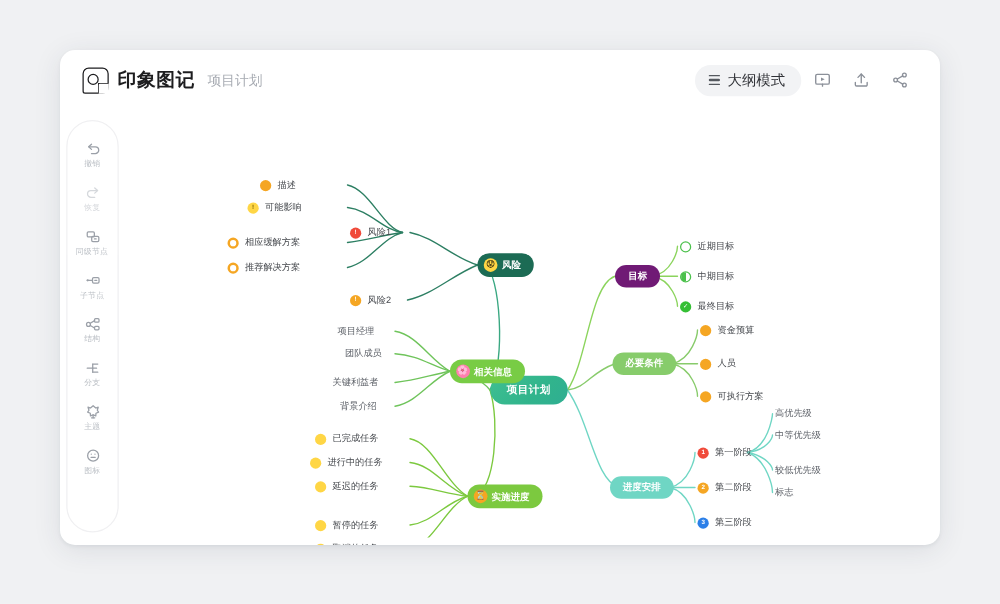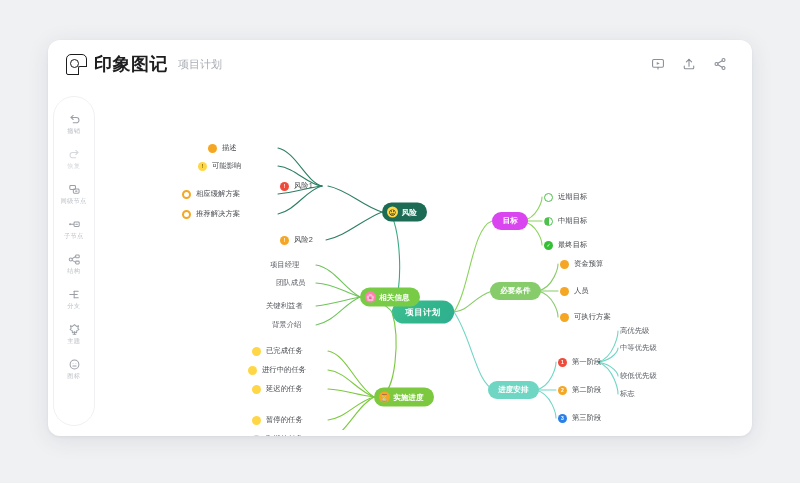--- a/index.html
+++ b/index.html
@@ -43,21 +43,21 @@
   .logo-mark::before {
     content: "";
     position: absolute; right: -1px; bottom: -1px;
     width: 8px; height: 8px;
     background: #fff;
     border-left: 1.9px solid #1d1d1f;
     border-top: 1.9px solid #1d1d1f;
     border-radius: 2px 0 0 0;
   }
   .brand-name {
-    font-size: 18px; font-weight: bold; color: #1d1d1f;
+    font-size: 15px; font-weight: bold; color: #1d1d1f;
     letter-spacing: .5px;
   }
   .doc-title {
     font-size: 11px; color: #a8acb3; margin-left: 10px;
   }
   .header-right {
     margin-left: auto; display: flex; align-items: center; gap: 3px;
   }
   .mode-btn {
     display: flex; align-items: center; gap: 6px;
@@ -190,20 +190,28 @@
 <div class="app-window">
 
   <div class="header">
     <div class="brand">
       <span class="logo-mark"></span>
       <span class="brand-name">印象图记</span>
     </div>
     <span class="doc-title">项目计划</span>
 
     <div class="header-right">
+      <div class="mode-btn">
+        <span class="lines">
+            <i></i>
+            <i></i>
+            <i></i>
+          </span>
+        <span>大纲模式</span>
+      </div>
       <div class="icon-btn">
         <svg width="14" height="14" viewBox="0 0 16 16" fill="none" stroke="#8b9099" stroke-width="1.25">
           <rect x="1.8" y="2.8" width="12.4" height="9" rx="1.4"></rect>
           <path d="M6.6 5.8 L10 7.3 L6.6 8.8 Z" fill="#8b9099" stroke="none"></path>
           <path d="M8 11.8 V13.6" stroke-linecap="round"></path>
         </svg>
       </div>
       <div class="icon-btn">
         <svg width="14" height="14" viewBox="0 0 16 16" fill="none" stroke="#8b9099" stroke-width="1.25" stroke-linecap="round" stroke-linejoin="round">
           <path d="M8 10.5 V2.6"></path>
@@ -437,21 +445,21 @@
     </div>
     <div class="node" style="left:152px; top:330px;">
       <span class="dot" style="background:#ffd645;"></span>
       <span class="txt">暂停的任务</span>
     </div>
     <div class="node" style="left:152px; top:349px;">
       <span class="dot" style="background:#ffd645;"></span>
       <span class="txt">取消的任务</span>
     </div>
 
-    <div class="pill light" style="left:392px; top:131px; background:#d946ef; padding-left:11px;">
+    <div class="pill light" style="left:392px; top:131px; background:#701a75; padding-left:11px;">
       <span class="ptxt">目标</span>
     </div>
     <div class="node" style="left:444px; top:107px;">
       <span class="dot" style="background:#fff;border:1.5px solid #4cc14c;"></span>
       <span class="txt">近期目标</span>
     </div>
     <div class="node" style="left:444px; top:131px;">
       <span class="dot" style="background:linear-gradient(90deg,#4cc14c 50%,#fff 50%);border:1.5px solid #4cc14c;"></span>
       <span class="txt">中期目标</span>
     </div>

